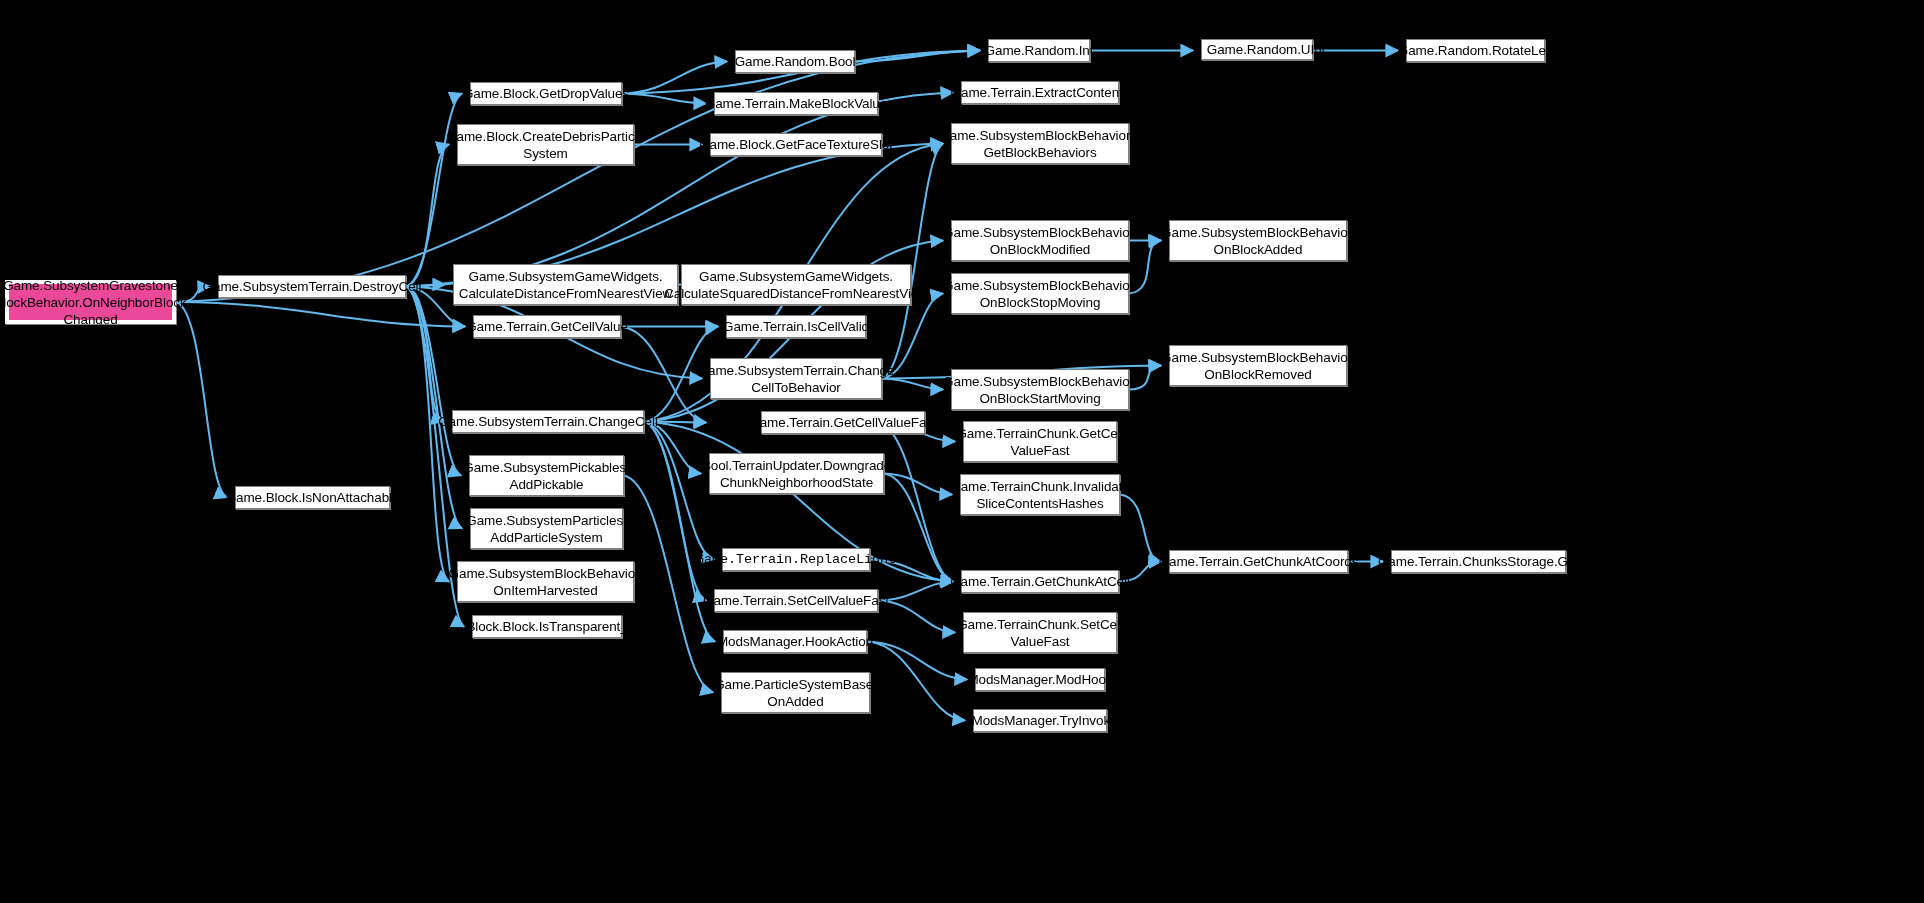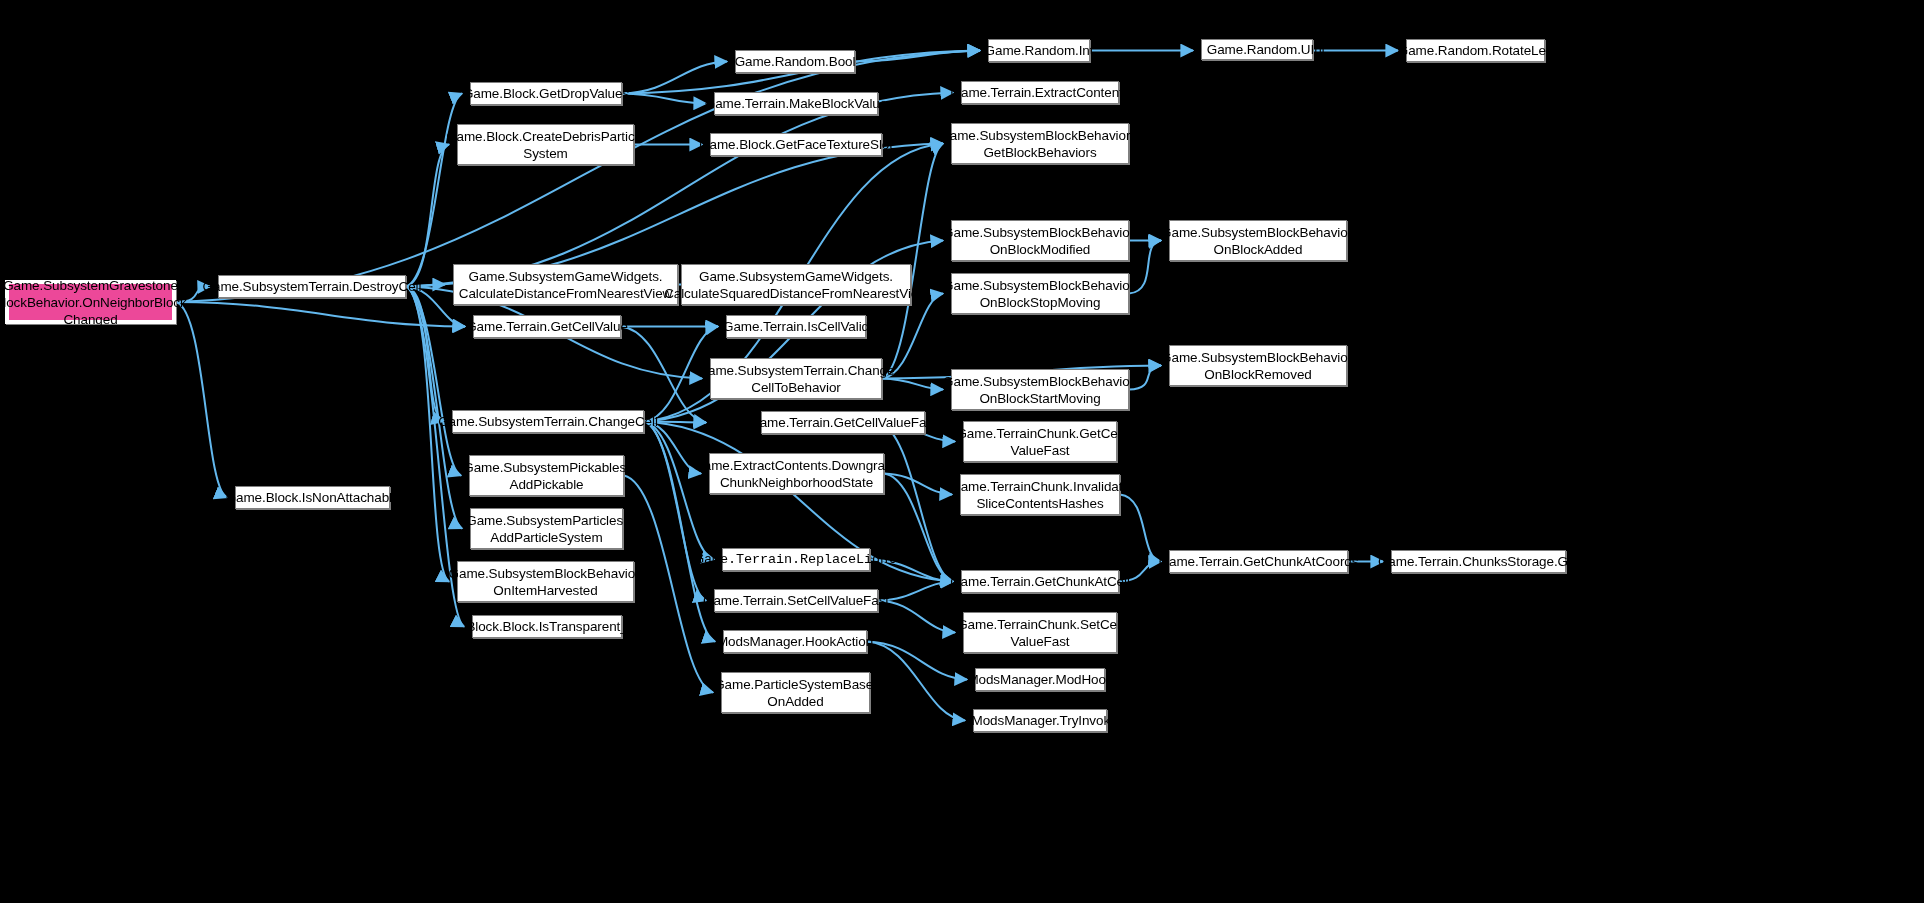--- a/index.html
+++ b/index.html
@@ -134,21 +134,21 @@
     <div class="node" style="left: 472px; top: 615px; width: 150px; height: 23px;">Block.Block.IsTransparent_</div>
     <div class="node" style="left: 735px; top: 50px; width: 120px; height: 23px;">Game.Random.Bool</div>
     <div class="node" style="left: 714px; top: 92px; width: 164px; height: 23px;">Game.Terrain.MakeBlockValue</div>
     <div class="node" style="left: 710px; top: 133px; width: 172px; height: 23px;">Game.Block.GetFaceTextureSlot</div>
     <div class="node" style="left: 681px; top: 264px; width: 230px; height: 41px;">Game.SubsystemGameWidgets.
 CalculateSquaredDistanceFromNearestView</div>
     <div class="node" style="left: 726px; top: 315px; width: 140px; height: 23px;">Game.Terrain.IsCellValid</div>
     <div class="node" style="left: 710px; top: 358px; width: 172px; height: 41px;">Game.SubsystemTerrain.Change
 CellToBehavior</div>
     <div class="node" style="left: 714px; top: 411px; width: 164px; height: 23px; margin-left: 47px;">Game.Terrain.GetCellValueFast</div>
-    <div class="node" style="left: 709px; top: 453px; width: 175px; height: 41px;">Game.ExtractContents.Downgrade
+    <div class="node" style="left: 709px; top: 453px; width: 175px; height: 41px;">Bool.TerrainUpdater.Downgrade
 ChunkNeighborhoodState</div>
     <div class="node" style="left: 722px; top: 548px; width: 148px; height: 23px; font-family: Liberation Mono, monospace;">Game.Terrain.ReplaceLight</div>
     <div class="node" style="left: 714px; top: 589px; width: 164px; height: 23px;">Game.Terrain.SetCellValueFast</div>
     <div class="node" style="left: 723px; top: 630px; width: 144px; height: 23px;">ModsManager.HookAction</div>
     <div class="node" style="left: 721px; top: 672px; width: 149px; height: 41px;">Game.ParticleSystemBase.
 OnAdded</div>
     <div class="node" style="left: 988px; top: 39px; width: 102px; height: 23px;">Game.Random.Int</div>
     <div class="node" style="left: 961px; top: 81px; width: 158px; height: 23px;">Game.Terrain.ExtractContents</div>
     <div class="node" style="left: 951px; top: 123px; width: 178px; height: 41px;">Game.SubsystemBlockBehaviors.
 GetBlockBehaviors</div>

